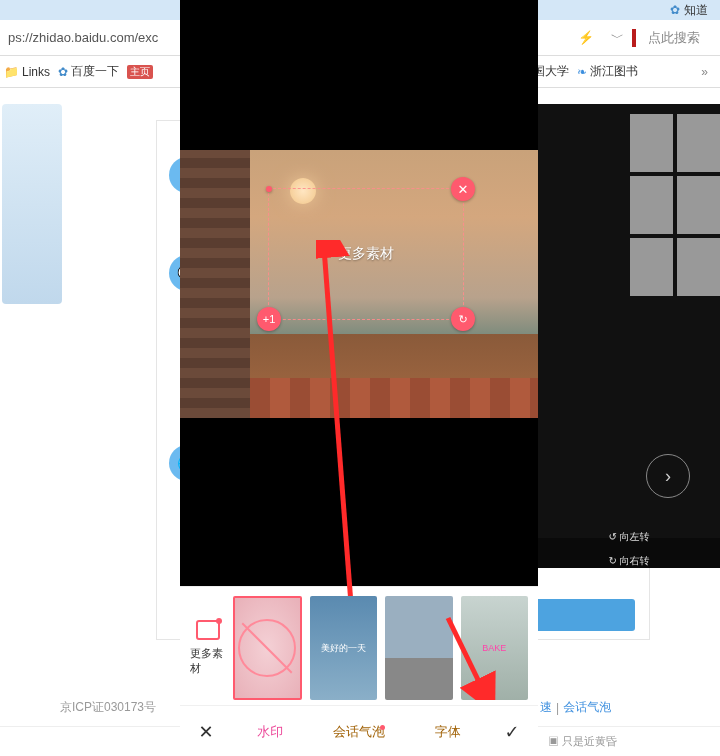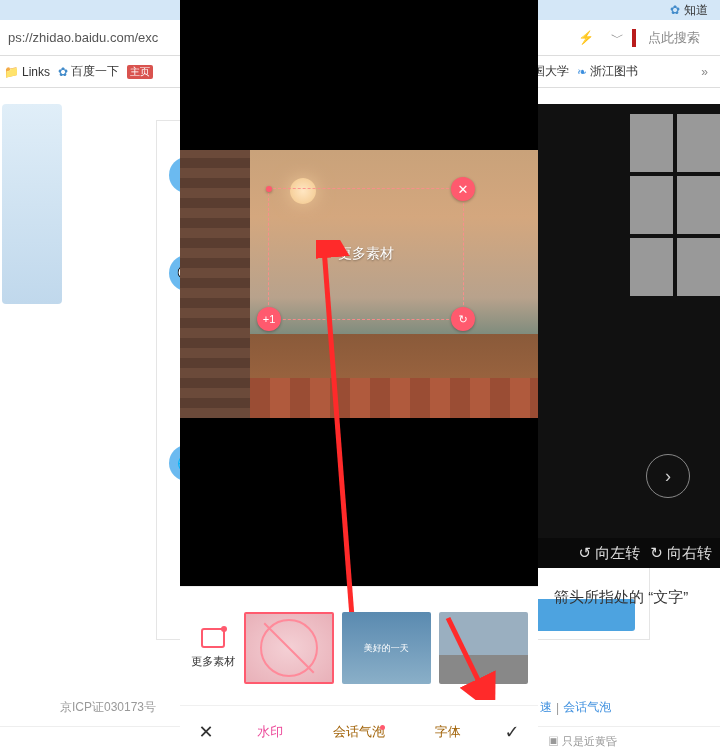--- a/index.html
+++ b/index.html
@@ -29,21 +29,21 @@
 
 .qa-card { position: absolute; left: 156px; top: 32px; width: 494px; height: 520px; background: #fff; border: 1px solid #e5e5e5; }
 .qa-close { position: absolute; right: 0; top: 0; width: 30px; height: 30px; background: #6bbaf0; color: #fff; display: flex; align-items: center; justify-content: center; font-size: 16px; cursor: pointer; }
 .qa-bubble { position: absolute; left: 12px; width: 36px; height: 36px; border-radius: 50%; background: #6bbaf0; display: flex; align-items: center; justify-content: center; color: #fff; font-size: 16px; }
 .qa-action-btn { position: absolute; left: 270px; bottom: 8px; right: 14px; height: 32px; background: #4da3e0; border-radius: 3px; }
 
 .gallery-bg { position: absolute; left: 538px; top: 16px; width: 182px; height: 464px; background: #111; }
 .gallery-grid { position: absolute; right: 0; top: 10px; width: 90px; display: grid; grid-template-columns: 1fr 1fr; grid-auto-rows: 58px; gap: 4px; }
 .gallery-grid .cell { background: #999; }
 .gallery-nav { position: absolute; right: 30px; bottom: 70px; width: 44px; height: 44px; border: 1px solid #888; border-radius: 50%; display: flex; align-items: center; justify-content: center; color: #ccc; font-size: 18px; cursor: pointer; }
-.rotate-bar { position: absolute; left: 0; right: 0; bottom: 0; height: 30px; background: rgba(0,0,0,0.4); display: flex; align-items: center; justify-content: flex-end; gap: 10px; padding: 0 8px; color: #ddd; font-size: 15px; }
+.rotate-bar { position: absolute; left: 0; right: 0; bottom: 0; height: 30px; background: rgba(0,0,0,0.4); display: flex; align-items: center; justify-content: flex-end; gap: 10px; padding: 0 8px; color: #ddd; font-size: 10px; flex-direction: column; }
 
 .caption-text { position: absolute; left: 554px; top: 500px; font-size: 15px; color: #333; }
 
 .footer { position: absolute; left: 60px; bottom: 40px; right: 60px; font-size: 12px; color: #999; display: flex; align-items: center; gap: 4px; }
 .footer a { color: #3b8ede; text-decoration: none; }
 .bottom-bar { position: absolute; left: 0; right: 0; bottom: 0; height: 30px; background: #fff; border-top: 1px solid #eee; display: flex; align-items: center; padding: 0 8px; font-size: 11px; color: #999; gap: 12px; }
 
 
 .phone-overlay { position: absolute; left: 180px; top: 0; width: 358px; height: 756px; background: #000; z-index: 50; display: flex; flex-direction: column; }
 .phone-black-top { height: 28px; background: #000; }
@@ -65,21 +65,21 @@
 
 .big-arrow { position: absolute; left: 156px; top: 100px; width: 0; height: 0; pointer-events: none; }
 .big-arrow svg { position: absolute; left: -20px; top: -10px; }
 
 .editor-bar { height: 170px; background: #fff; border-top: 1px solid #eee; }
 .thumbs { display: flex; align-items: center; gap: 8px; padding: 8px 10px 4px; height: 118px; }
 .more-col { display: flex; flex-direction: column; align-items: center; gap: 6px; width: 50px; cursor: pointer; }
 .more-icon { width: 24px; height: 20px; background: #fff; border: 2px solid #ff5a6e; border-radius: 3px; position: relative; }
 .more-icon::after { content: ""; position: absolute; right: -4px; top: -4px; width: 6px; height: 6px; border-radius: 50%; background: #ff5a6e; }
 .more-label { font-size: 11px; color: #333; }
-.thumb { width: 96px; height: 72px; background: #ddd; border-radius: 2px; cursor: pointer; position: relative; overflow: hidden; font-size: 9px; color: #fff; display: flex; align-items: center; justify-content: center; text-align: center; }
+.thumb { width: 96px; height: 104px; background: #ddd; border-radius: 2px; cursor: pointer; position: relative; overflow: hidden; font-size: 9px; color: #fff; display: flex; align-items: center; justify-content: center; text-align: center; }
 .thumb.active { border: 2px solid #ff5a6e; background: radial-gradient(#f4d0d5, #e8b0b8); }
 .thumb.active::after { content: ""; position: absolute; width: 54px; height: 54px; border: 2px solid #ff8a9a; border-radius: 50%; }
 .thumb.active::before { content: ""; position: absolute; width: 70px; height: 2px; background: #ff8a9a; transform: rotate(45deg); }
 .thumb.sky { background: linear-gradient(#5a8ab0, #8aafc8); }
 .thumb.street { background: linear-gradient(#9aafc0 60%, #888 60%); }
 .thumb.bike { background: linear-gradient(#c8d4d0, #a0b0a8); color: #f4a; }
 
 .tabs { display: flex; align-items: center; height: 52px; border-top: 1px solid #f0f0f0; padding: 0 6px; }
 .tabs .close-x, .tabs .confirm-v { width: 40px; text-align: center; font-size: 18px; color: #333; cursor: pointer; }
 .tabs .tab-item { flex: 1; text-align: center; font-size: 13px; color: #a16207; cursor: pointer; position: relative; }
@@ -149,21 +149,20 @@
     </div>
     <div class="gallery-nav">
         <span>›</span>
       </div>
     <div class="rotate-bar">
       <span>↺ <span>向左转</span></span>
       <span>↻ <span>向右转</span></span>
     </div>
   </div>
 
-  <div class="caption-text">箭头所指处的 “文字”</div>
 
   <div class="footer">
     <span>京ICP证030173号</span>
     <span style="margin-left:380px; color:#3b8ede">速</span>
     <span> | </span>
     <a>会话气泡</a>
   </div>
 
   <div class="bottom-bar">
     <span style="margin-left:540px">▣ <span>只是近黄昏</span></span>
@@ -211,20 +210,23 @@
     <div class="thumbs">
       <div class="more-col">
         <div class="more-icon"></div>
         <div class="more-label">更多素材</div>
       </div>
       <div class="thumb active"></div>
       <div class="thumb sky">
           <span>美好的一天</span>
         </div>
       <div class="thumb street"></div>
+      <div class="thumb bike">
+          <span>BAKE</span>
+        </div>
     </div>
     <div class="tabs">
       <div class="close-x"><span>✕</span></div>
       <div class="tab-item active"><span>水印</span></div>
       <div class="tab-item"><span>会话气泡</span><span class="dot"></span></div>
       <div class="tab-item"><span>字体</span></div>
       <div class="confirm-v"><span>✓</span></div>
     </div>
 
     <svg class="phone-arrow2" width="60" height="90">

